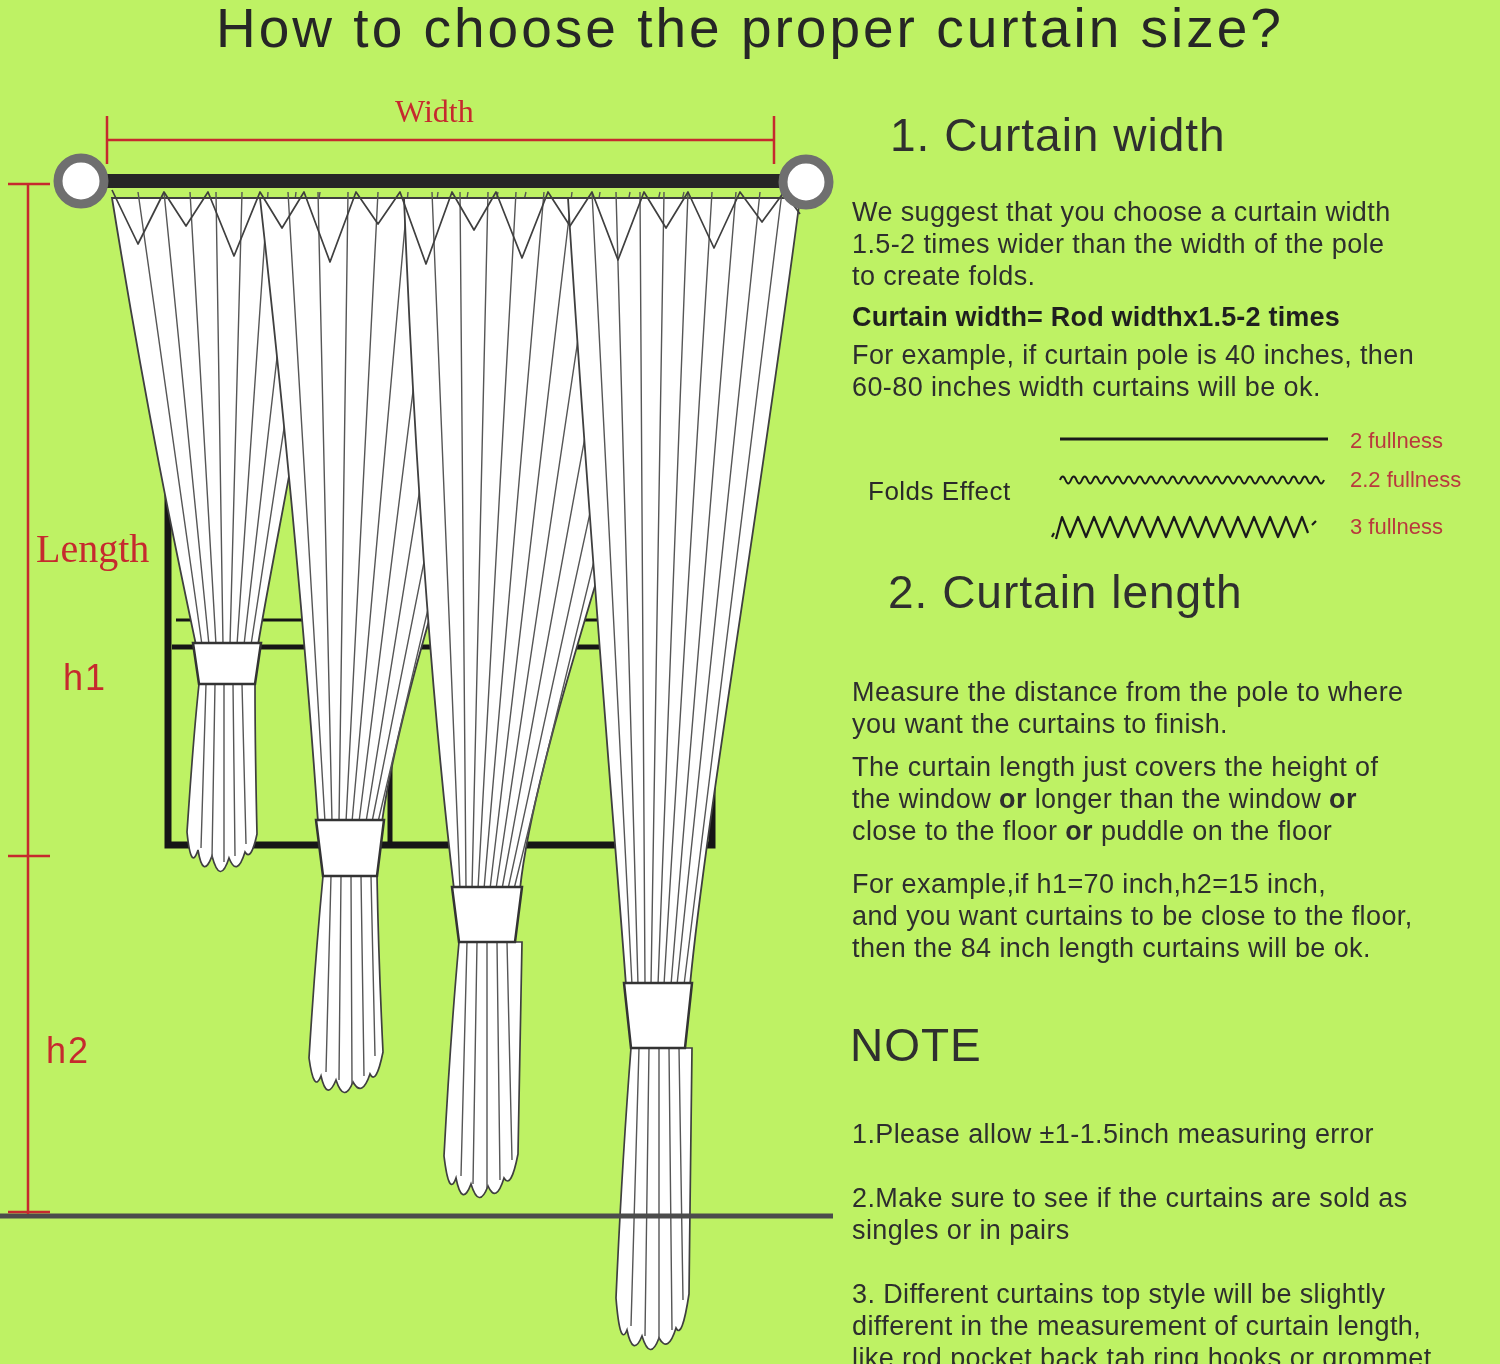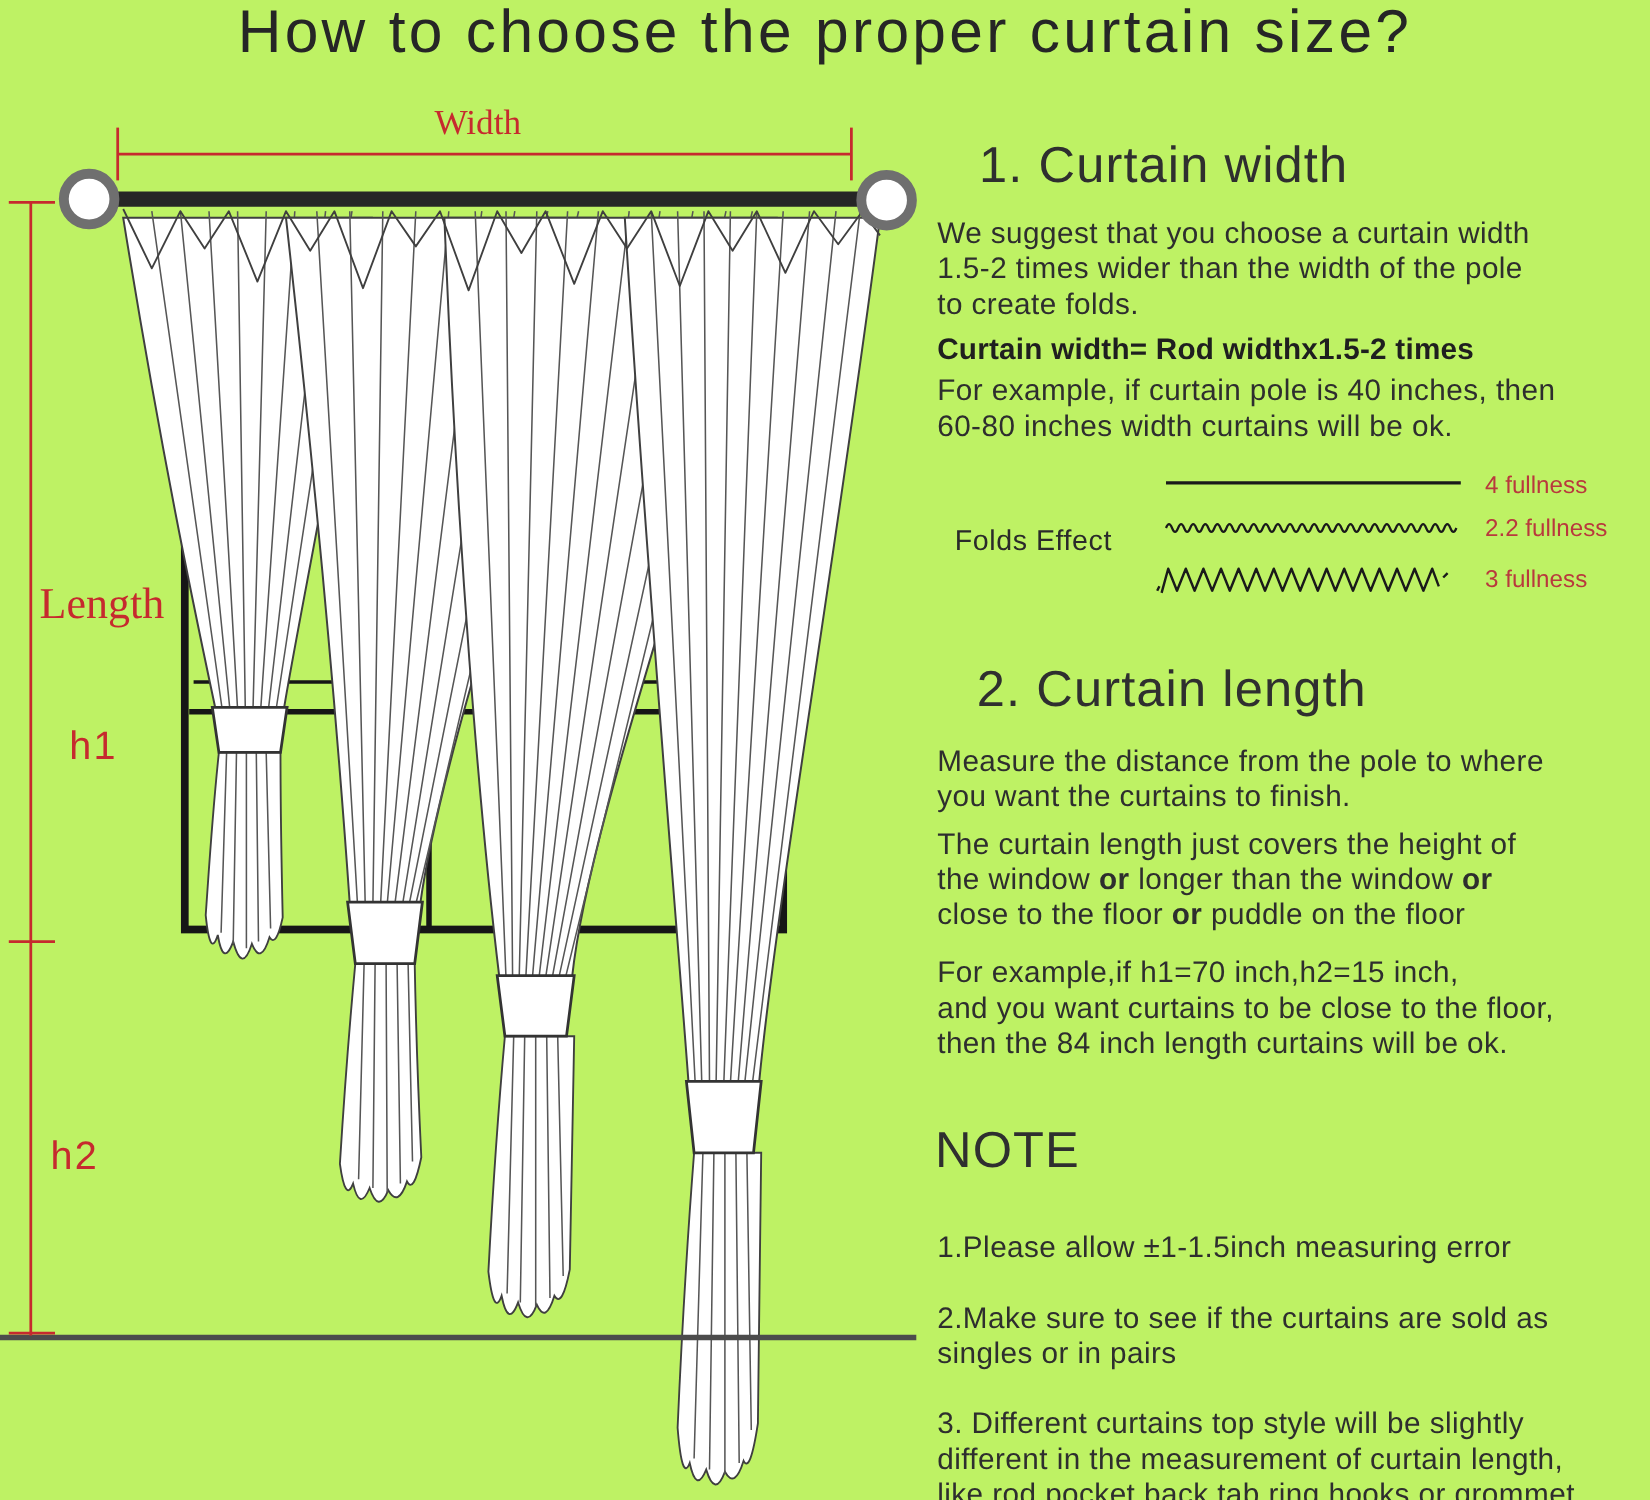--- a/index.html
+++ b/index.html
@@ -11,22 +11,22 @@
   
   .lbl-serif-red{font-family:"Liberation Serif",serif;color:#c62a2e;}
   .lbl-sans-red{font-family:"Liberation Sans",sans-serif;color:#c62a2e;letter-spacing:2px;}
   .width-label{left:395px;top:93px;font-size:32px;}
   .length-label{left:36px;top:525px;font-size:40px;}
   .h1-label{left:63px;top:657px;font-size:36px;}
   .h2-label{left:46px;top:1030px;font-size:36px;}
   .floor-label{left:20px;top:1234px;font-size:64px;font-family:"Liberation Serif",serif;color:#1b1b1b;}
   
   .heading{font-size:46px;line-height:56px;color:#2f2f2f;letter-spacing:1px;white-space:nowrap;}
-  .h-width{left:890px;top:121px;}
-  .h-length{left:888px;top:598px;text-align:center;}
+  .h-width{left:890px;top:107px;}
+  .h-length{left:888px;top:564px;text-align:center;}
   .h-note{left:850px;top:1017px;}
   .body-text{font-size:27px;line-height:32px;letter-spacing:0.4px;color:#2e2e2e;
              white-space:pre-line;width:660px;}
   .p1{left:852px;top:196px;}
   .formula{left:852px;top:301px;font-weight:bold;color:#1f1f1f;letter-spacing:0.2px;}
   .p2{left:852px;top:339px;}
   .p3{left:852px;top:676px;}
   .p4{left:852px;top:751px;}
   .p5{left:852px;top:868px;}
   .notes{left:852px;top:1086px;}
@@ -127,21 +127,21 @@
 
   <svg class="abs glyph1" width="280" height="8">
     <line x1="4" y1="4" x2="272" y2="4" stroke="#1a1a1a" stroke-width="3"></line>
   </svg>
   <svg class="abs glyph2" width="280" height="18">
     <path d="M4 10 q2.75 -7 5.5 0 t5.5 0 t5.5 0 t5.5 0 t5.5 0 t5.5 0 t5.5 0 t5.5 0 t5.5 0 t5.5 0 t5.5 0 t5.5 0 t5.5 0 t5.5 0 t5.5 0 t5.5 0 t5.5 0 t5.5 0 t5.5 0 t5.5 0 t5.5 0 t5.5 0 t5.5 0 t5.5 0 t5.5 0 t5.5 0 t5.5 0 t5.5 0 t5.5 0 t5.5 0 t5.5 0 t5.5 0 t5.5 0 t5.5 0 t5.5 0 t5.5 0 t5.5 0 t5.5 0 t5.5 0 t5.5 0 t5.5 0 t5.5 0 t5.5 0 t5.5 0 t5.5 0 t5.5 0 t5.5 0 t5.5 0" fill="none" stroke="#1a1a1a" stroke-width="2"></path>
   </svg>
   <svg class="abs glyph3" width="286" height="36">
     <path d="M2 28 L4 24 M6 30 L12 8 L20 28 L28 8 L36 28 L44 8 L52 28 L60 8 L68 28 L76 8 L84 28 L92 8 L100 28 L108 8 L116 28 L124 8 L132 28 L140 8 L148 28 L156 8 L164 28 L172 8 L180 28 L188 8 L196 28 L204 8 L212 28 L220 8 L228 28 L236 8 L244 28 L252 8 L258 24 M262 16 L266 12" fill="none" stroke="#1a1a1a" stroke-width="2.2" stroke-linejoin="round"></path>
   </svg>
-  <div class="abs full-label fl-1">4 fullness</div>
+  <div class="abs full-label fl-1">2 fullness</div>
   <div class="abs full-label fl-2">2.2 fullness</div>
   <div class="abs full-label fl-3">3 fullness</div>
 
   <div class="abs heading h-length">2. Curtain length</div>
   <div class="abs body-text p3">Measure the distance from the pole to where
 you want the curtains to finish.</div>
   <div class="abs body-text p4"><span>The curtain length just covers the height of
 the window </span><span class="b">or</span><span> longer than the window </span><span class="b">or</span><span>
 close to the floor </span><span class="b">or</span><span> puddle on the floor</span></div>
   <div class="abs body-text p5">For example,if h1=70 inch,h2=15 inch,

